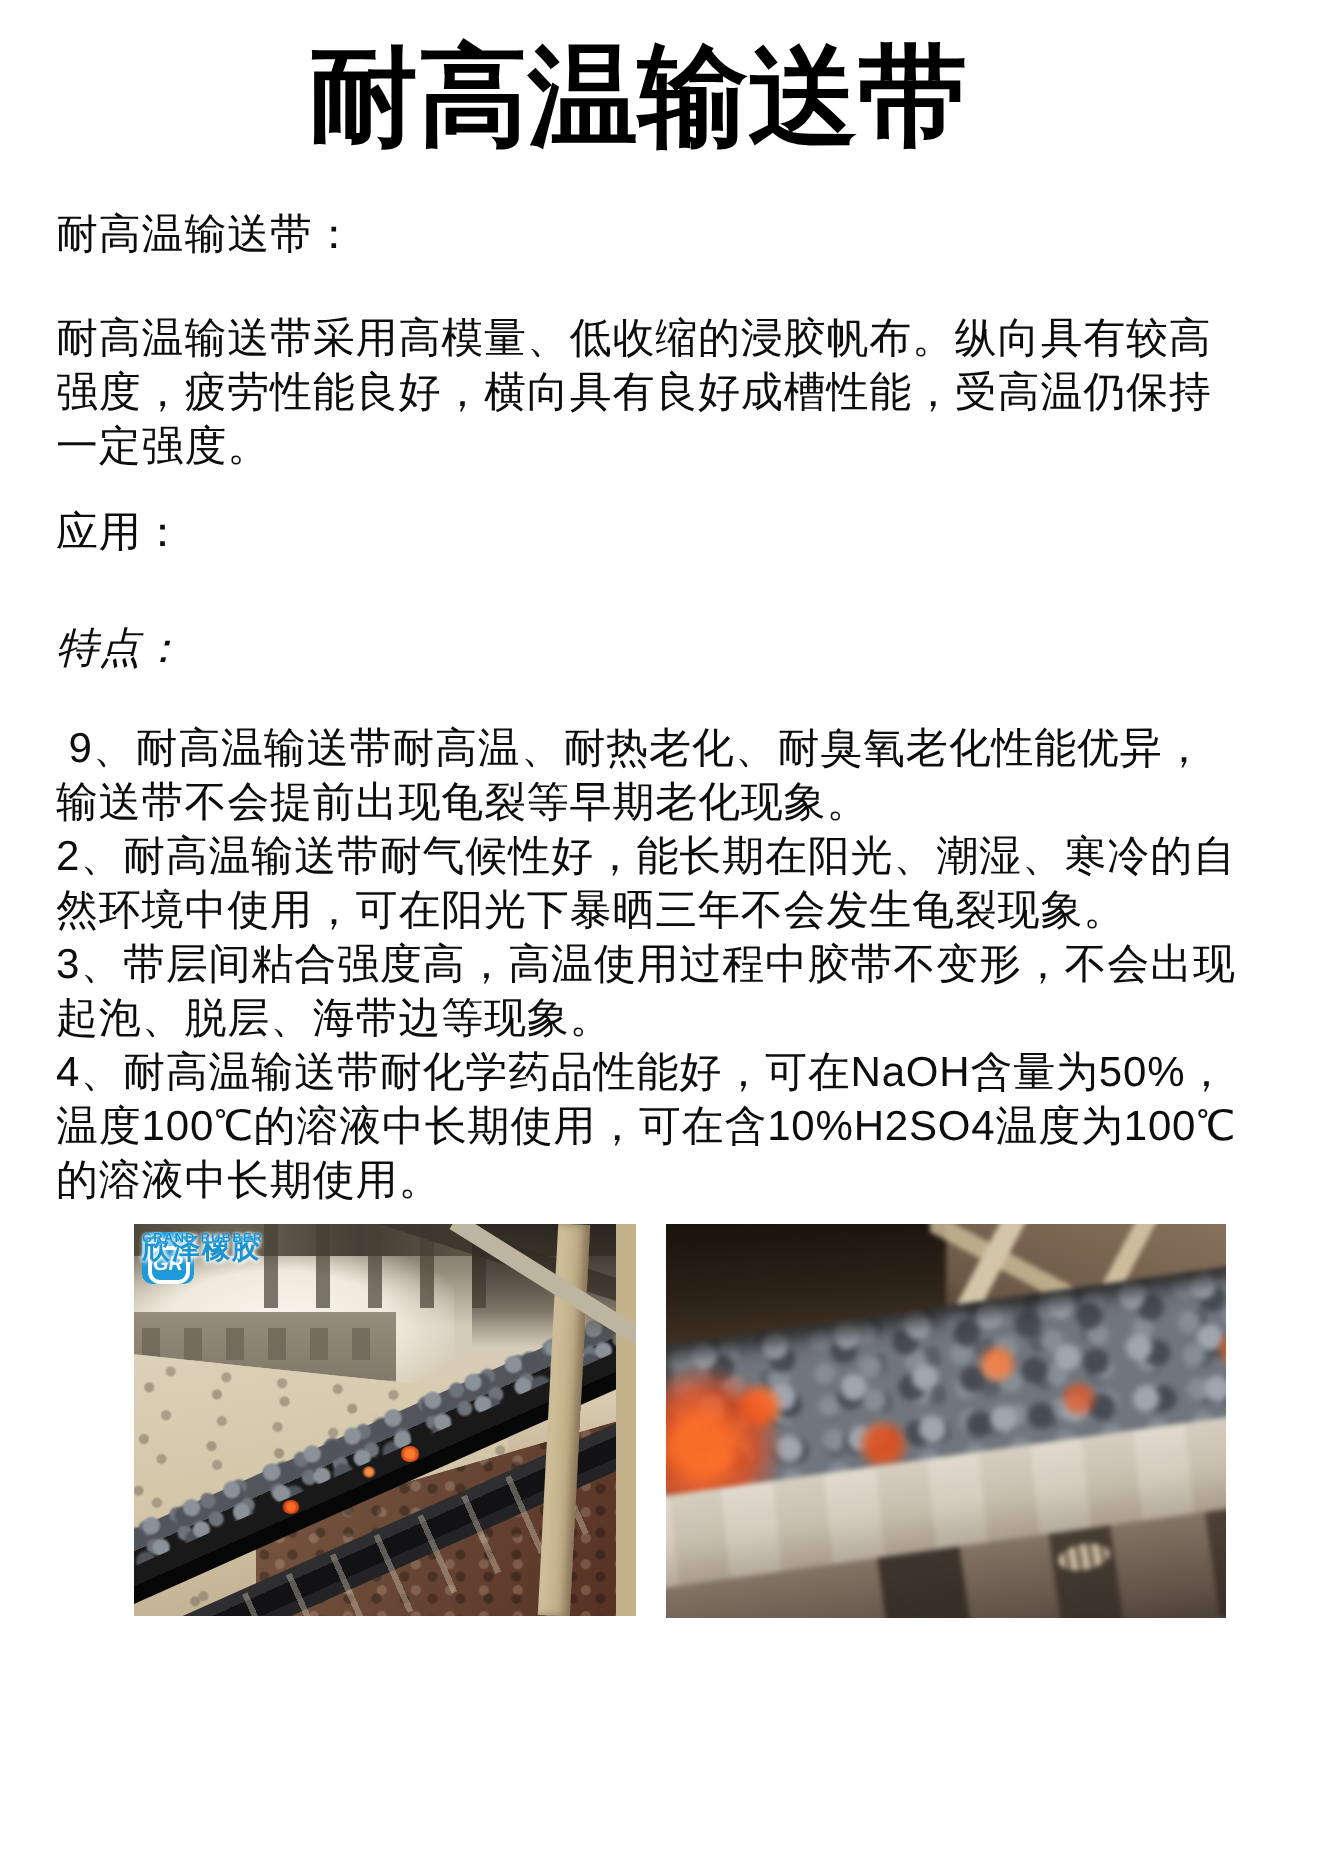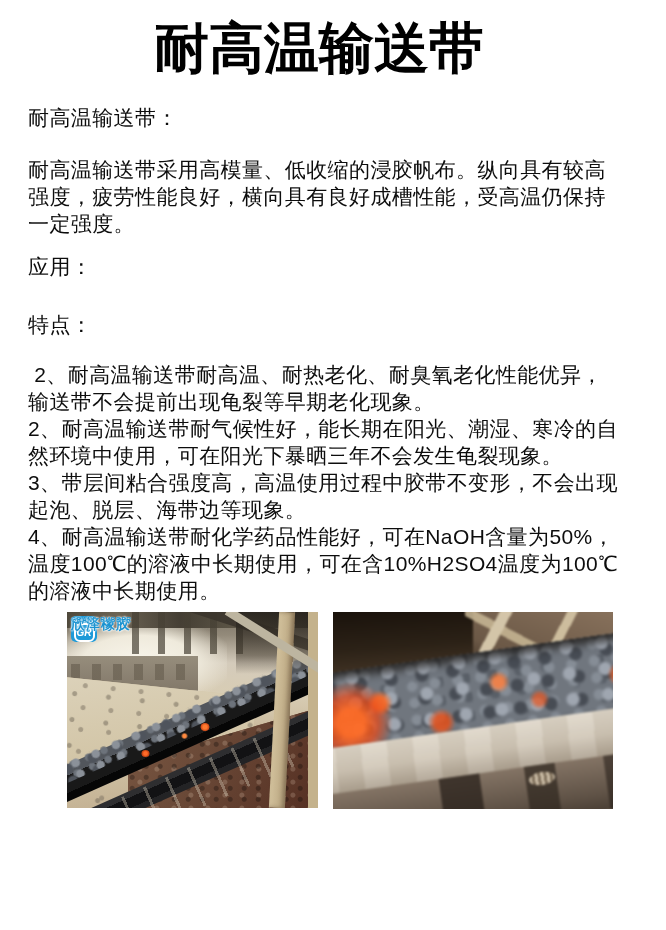--- a/index.html
+++ b/index.html
@@ -27,21 +27,21 @@
     font-size: 21px;
     line-height: 27px;
     letter-spacing: 0.4px;
     color: #0d0d0d;
   }
   .content p { white-space: pre-wrap; word-break: break-all; }
   .p-intro-label { margin: 24px 0 27px; }
   .p-intro-body  { margin: 0; font-family: Liberation Mono, monospace; }
   .p-app-label   { margin: 14px 0 31px; }
   .p-app-body    { margin: 0; }
-  .p-feat-label  { margin: 21px 0 23px; }
+  .p-feat-label  { margin: 21px 0 23px; font-style: italic; }
   .feature       { margin: 0; }
 
   
   .photos { display: flex; gap: 15px; margin: 8px 0 0 67px; }
   .photo { position: relative; overflow: hidden; background: #9a9183; }
   .photo-left  { width: 251px; height: 196px; }
   .photo-right { width: 280px; height: 197px; }
   .photo div { position: absolute; }
 
   
@@ -161,21 +161,21 @@
 
 <div class="page">
 
   <h1 class="page-title">耐高温输送带</h1>
 
   <div class="content">
     <p class="p-intro-label">耐高温输送带：</p>
     <p class="p-intro-body">耐高温输送带采用高模量、低收缩的浸胶帆布。纵向具有较高强度，疲劳性能良好，横向具有良好成槽性能，受高温仍保持一定强度。</p>
     <p class="p-app-label">应用：</p>
     <p class="p-feat-label">特点：</p>
-    <p class="feature"> 2、耐高温输送带耐高温、耐热老化、耐臭氧老化性能优异，输送带不会提前出现龟裂等早期老化现象。</p>
+    <p class="feature"> 9、耐高温输送带耐高温、耐热老化、耐臭氧老化性能优异，输送带不会提前出现龟裂等早期老化现象。</p>
     <p class="feature">2、耐高温输送带耐气候性好，能长期在阳光、潮湿、寒冷的自然环境中使用，可在阳光下暴晒三年不会发生龟裂现象。</p>
     <p class="feature">3、带层间粘合强度高，高温使用过程中胶带不变形，不会出现起泡、脱层、海带边等现象。</p>
     <p class="feature">4、耐高温输送带耐化学药品性能好，可在NaOH含量为50%，温度100℃的溶液中长期使用，可在含10%H2SO4温度为100℃的溶液中长期使用。</p>
   </div>
 
   <div class="photos">
 
     <div class="photo photo-left">
       <div class="lp-bg"></div>
       <div class="lp-sky"></div>

